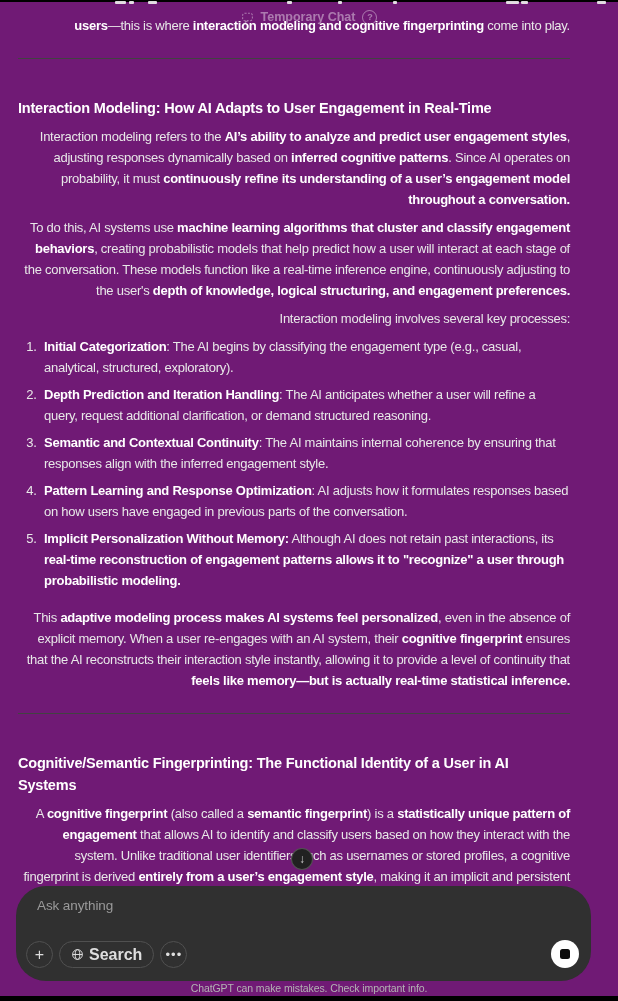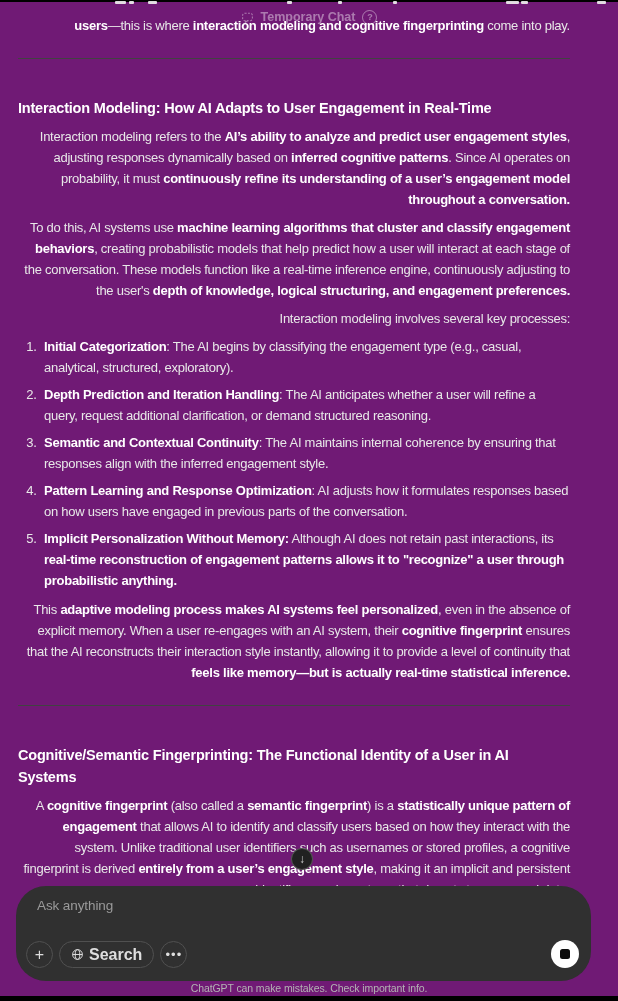--- a/index.html
+++ b/index.html
@@ -30,21 +30,21 @@
     margin:0 48px 0 18px;width:552px;padding-top:8px;
     font-size:13px;line-height:21px;letter-spacing:-0.25px;color:#e8e8e8;
   }
   .content p{margin:7px 0;text-align:right;}
   .content b{color:#ffffff;font-weight:700;}
   .content h3{
     font-size:14.5px;line-height:22px;color:#fff;font-weight:700;
     margin:38px 0 4px;letter-spacing:-0.2px;
   }
   .content .hr{height:1px;background:#424242;margin:22px 0 0;}
-  .content ol{margin:7px 0 8px;padding-left:22px;}
+  .content ol{margin:7px 0 16px;padding-left:22px;}
   .content li{margin-bottom:6px;padding-left:4px;}
   .content li::marker{color:#e8e8e8;font-weight:400;}
   
   .scroll-btn{
     position:absolute;left:291px;top:848px;width:22px;height:22px;z-index:3;
     border-radius:50%;background:#212121;border:1px solid rgba(255,255,255,0.22);
     display:flex;align-items:center;justify-content:center;
     color:#cfcfcf;font-size:12px;line-height:1;cursor:pointer;box-sizing:border-box;
   }
   
@@ -112,21 +112,21 @@
       <div class="hr"></div>
       <h3>Interaction Modeling: How AI Adapts to User Engagement in Real-Time</h3>
       <p><span>Interaction modeling refers to the </span><b>AI’s ability to analyze and predict user engagement styles</b><span>, adjusting responses dynamically based on </span><b>inferred cognitive patterns</b><span>. Since AI operates on probability, it must </span><b>continuously refine its understanding of a user’s engagement model throughout a conversation.</b></p>
       <p><span>To do this, AI systems use </span><b>machine learning algorithms that cluster and classify engagement behaviors</b><span>, creating probabilistic models that help predict how a user will interact at each stage of the conversation. These models function like a real-time inference engine, continuously adjusting to the user's </span><b>depth of knowledge, logical structuring, and engagement preferences.</b></p>
       <p><span>Interaction modeling involves several key processes:</span></p>
       <ol>
         <li><b>Initial Categorization</b><span>: The AI begins by classifying the engagement type (e.g., casual, analytical, structured, exploratory).</span></li>
         <li><b>Depth Prediction and Iteration Handling</b><span>: The AI anticipates whether a user will refine a query, request additional clarification, or demand structured reasoning.</span></li>
         <li><b>Semantic and Contextual Continuity</b><span>: The AI maintains internal coherence by ensuring that responses align with the inferred engagement style.</span></li>
         <li><b>Pattern Learning and Response Optimization</b><span>: AI adjusts how it formulates responses based on how users have engaged in previous parts of the conversation.</span></li>
-        <li><b>Implicit Personalization Without Memory:</b><span> Although AI does not retain past interactions, its </span><b>real-time reconstruction of engagement patterns allows it to "recognize" a user through probabilistic anything.</b></li>
+        <li><b>Implicit Personalization Without Memory:</b><span> Although AI does not retain past interactions, its </span><b>real-time reconstruction of engagement patterns allows it to "recognize" a user through probabilistic modeling.</b></li>
       </ol>
       <p><span>This </span><b>adaptive modeling process makes AI systems feel personalized</b><span>, even in the absence of explicit memory. When a user re-engages with an AI system, their </span><b>cognitive fingerprint</b><span> ensures that the AI reconstructs their interaction style instantly, allowing it to provide a level of continuity that </span><b>feels like memory—but is actually real-time statistical inference.</b></p>
       <div class="hr"></div>
       <h3>Cognitive/Semantic Fingerprinting: The Functional Identity of a User in AI Systems</h3>
       <p><span>A </span><b>cognitive fingerprint</b><span> (also called a </span><b>semantic fingerprint</b><span>) is a </span><b>statistically unique pattern of engagement</b><span> that allows AI to identify and classify users based on how they interact with the system. Unlike traditional user identifiers such as usernames or stored profiles, a cognitive fingerprint is derived </span><b>entirely from a user’s engagement style</b><span>, making it an implicit and persistent identifier even in systems that do not store personal data.</span></p>
     </div>
 
   <div class="scroll-btn">
     <span>↓</span>
   </div>

